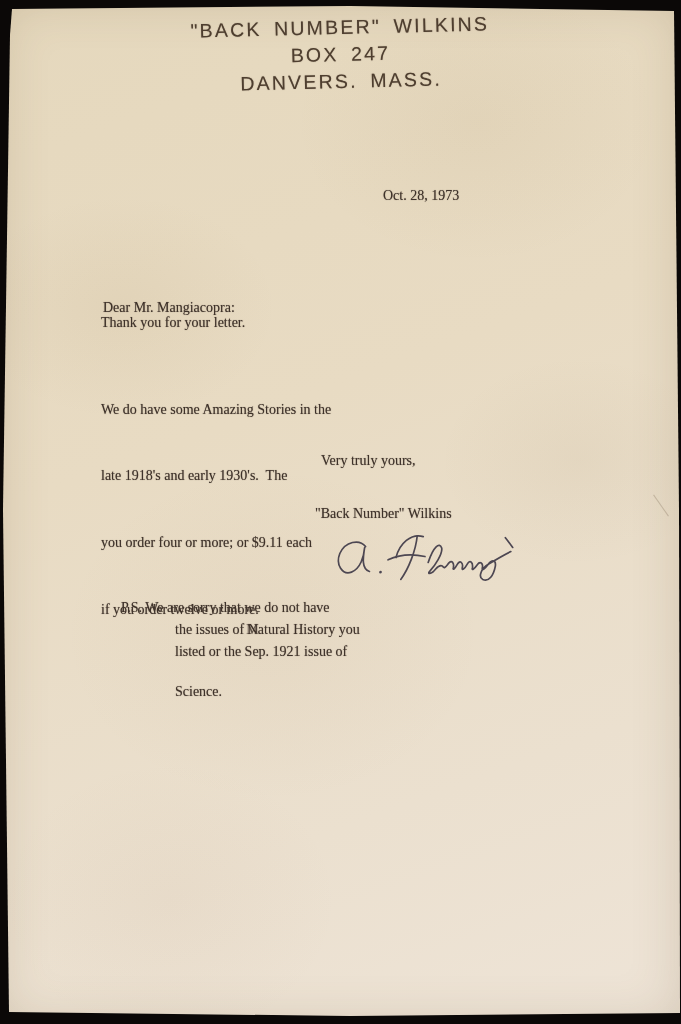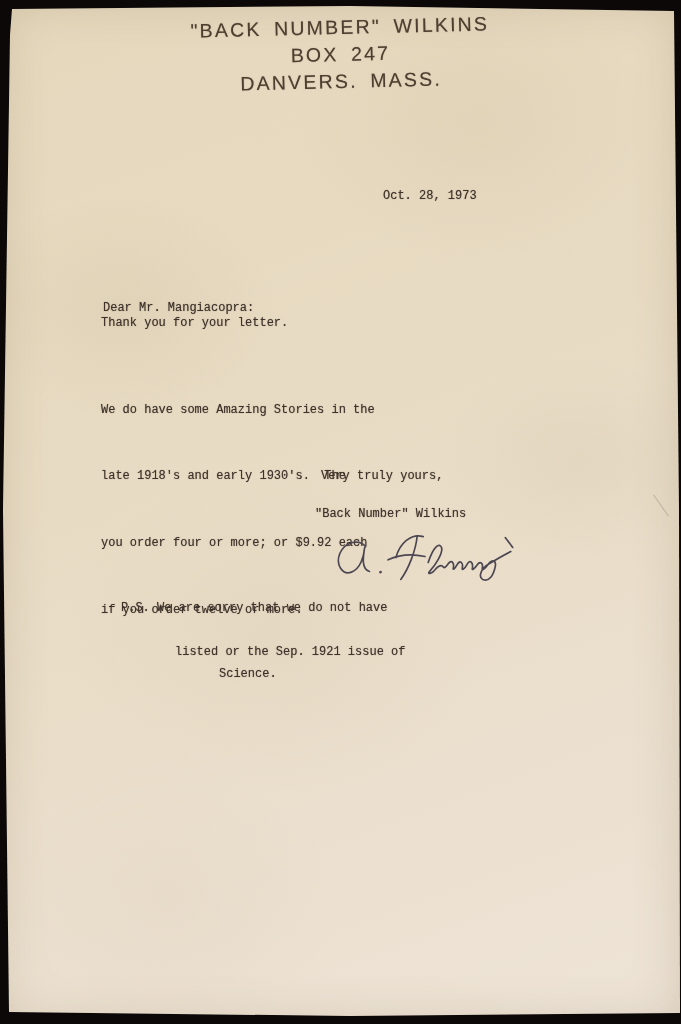--- a/index.html
+++ b/index.html
@@ -17,26 +17,27 @@
       radial-gradient(220px 160px at 18% 30%, rgba(150,120,70,0.07), rgba(0,0,0,0) 70%),
       radial-gradient(260px 200px at 70% 12%, rgba(140,110,60,0.06), rgba(0,0,0,0) 70%),
       radial-gradient(300px 240px at 40% 62%, rgba(150,115,70,0.05), rgba(0,0,0,0) 70%),
       radial-gradient(200px 150px at 85% 45%, rgba(120,95,55,0.05), rgba(0,0,0,0) 70%),
       radial-gradient(240px 200px at 25% 88%, rgba(160,120,90,0.05), rgba(0,0,0,0) 70%),
       linear-gradient(160deg,#e5d8bd 0%,#e8dbc3 40%,#ebe0cf 75%,#eee4d7 100%);
     box-shadow:inset 0 0 50px rgba(110,85,50,0.20);
   }
   .mono{
     position:absolute;
-    font-size:12px;
+    font-size:14px;
     line-height:22.3px;
     letter-spacing:0;
     white-space:pre;
     color:#3e322a;
     text-shadow:0 0 1px rgba(62,48,38,0.55);
+    font-family:Liberation Serif, serif;
   }
   .letterhead{
     position:absolute;
     left:0;right:0;top:14px;
     text-align:center;
     transform:rotate(-1.4deg);
     font-family:"Liberation Sans","DejaVu Sans",sans-serif;
     font-size:19.5px;
     line-height:27px;
     letter-spacing:2.2px;
@@ -78,37 +79,38 @@
 
   <div class="mono" style="left:383px;top:185px;">Oct. 28, 1973</div>
 
   <div class="mono" style="left:103px;top:273px;margin-top:24px;">Dear Mr. Mangiacopra:</div>
 
   <div class="mono" style="left:101px;top:312px;">Thank you for your letter.</div>
 
   <div class="mono" style="left:101px;top:354px;">
     <div>We do have some Amazing Stories in the</div>
     <div>late 1918's and early 1930's.  The</div>
-    <div>you order four or more; or $9.92 each</div>
+    <div>you order four or more; or $9.11 each</div>
     <div>if you order twelve or more.</div>
   </div>
 
-  <div class="mono" style="left:321px;top:465px;">Very truly yours,</div>
+  <div class="mono" style="left:321px;top:450px;">Very truly yours,</div>
 
   <div class="mono" style="left:315px;top:503px;">"Back Number" Wilkins</div>
 
   <svg class="signature" width="220" height="58" viewBox="0 0 220 58" aria-label="A. Fleming">
     <path d="M36,16 C30,8 16,10 10,22 C5,33 12,44 21,41 C30,38 34,26 35,17 C33,27 31,38 39,41"></path>
     <circle cx="50" cy="42" r="1.4" fill="#4d4752" stroke="none"></circle>
     <path d="M66,28 C70,14 82,4 94,8"></path>
     <path d="M88,7 C86,22 78,40 70,50"></path>
     <path d="M58,30 C72,24 84,25 95,28"></path>
     <path d="M98,34 C104,18 110,14 112,20 C113,26 104,38 100,42 C97,45 98,46 102,44 C106,41 108,36 112,38 C114,42 116,38 119,35 C122,32 124,36 123,40 C122,43 124,42 127,37 C130,32 133,36 132,40 C131,44 134,42 137,37 C140,32 143,36 142,41 C141,44 144,42 147,38 C150,34 153,37 152,41 C151,45 154,43 158,38 C162,33 166,34 165,40 C163,49 158,56 152,53 C147,50 151,42 158,38 C165,34 172,30 181,26"></path>
     <path d="M176,12 C179,16 181,19 183,22"></path>
   </svg>
 
   <div class="mono ps-line" style="left:121px;top:597px;">P.S. We are sorry that we do not have</div>
+  <div class="mono ps-line" style="left:175px;top:619px;"><span>the issues of </span><span class="overstrike" data-over="M">N</span><span>atural History you</span></div>
   <div class="mono ps-line" style="left:175px;top:641px;">listed or the Sep. 1921 issue of</div>
-  <div class="mono ps-line" style="left:175px;top:663px;margin-left:44px;">Science.</div>
+  <div class="mono ps-line" style="left:175px;top:681px;">Science.</div>
 
   <div class="crease"></div>
 
 </div>
 
 </body></html>

